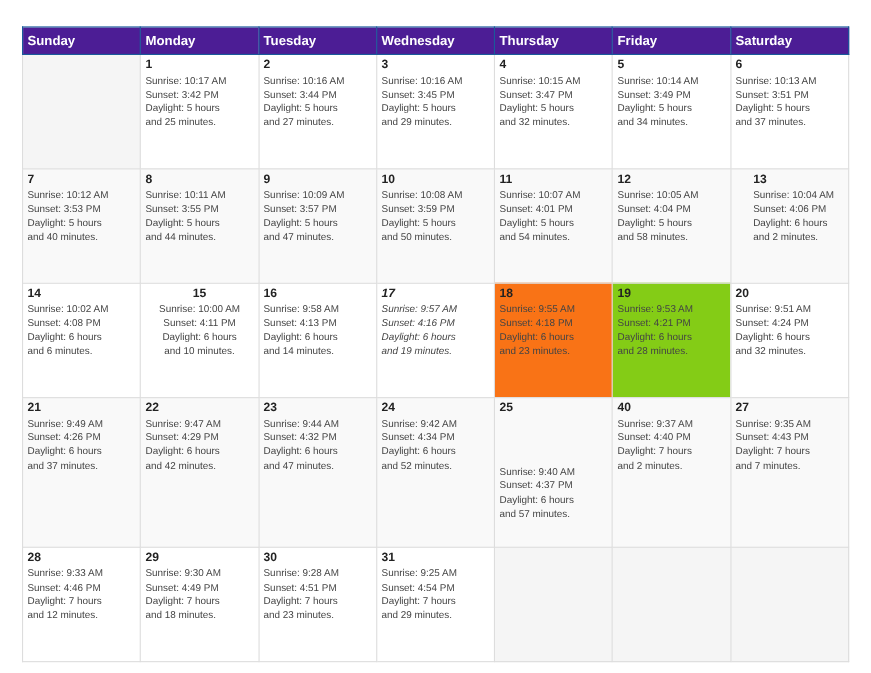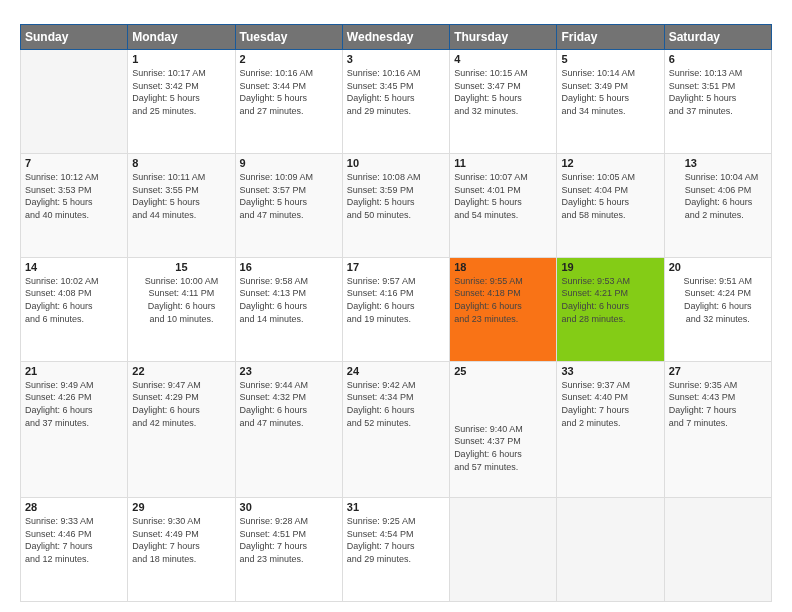--- a/index.html
+++ b/index.html
@@ -61,21 +61,21 @@
       color: #444;
     }
     .calendar {
       flex: 1;
       border: 1px solid #ccc;
       border-collapse: collapse;
       width: 100%;
       table-layout: fixed;
     }
     .calendar th {
-      background: #737373;
+      background: #4c1d95;
       color: #fff;
       font-size: 12px;
       font-weight: bold;
       padding: 5px 4px;
       text-align: left;
       border: 1px solid #1a5a9a;
     }
     .calendar td {
       vertical-align: top;
       border: 1px solid #ddd;
@@ -234,21 +234,21 @@
 Daylight: 6 hours
 and 10 minutes.</div>
           </td>
           <td style="background: rgb(255, 255, 255);">
             <div class="day-num">16</div>
             <div class="day-info" style="white-space: pre-line;">Sunrise: 9:58 AM
 Sunset: 4:13 PM
 Daylight: 6 hours
 and 14 minutes.</div>
           </td>
-          <td style="background: rgb(255, 255, 255);">
+          <td style="background: rgb(255, 255, 255); font-style: italic;">
             <div class="day-num">17</div>
             <div class="day-info" style="white-space: pre-line;">Sunrise: 9:57 AM
 Sunset: 4:16 PM
 Daylight: 6 hours
 and 19 minutes.</div>
           </td>
           <td style="background: #f97316;">
             <div class="day-num">18</div>
             <div class="day-info" style="white-space: pre-line;">Sunrise: 9:55 AM
 Sunset: 4:18 PM
@@ -257,21 +257,21 @@
           </td>
           <td style="background: #84cc16;">
             <div class="day-num">19</div>
             <div class="day-info" style="white-space: pre-line;">Sunrise: 9:53 AM
 Sunset: 4:21 PM
 Daylight: 6 hours
 and 28 minutes.</div>
           </td>
           <td style="background: rgb(255, 255, 255);">
             <div class="day-num">20</div>
-            <div class="day-info" style="white-space: pre-line; text-align: center;">Sunrise: 9:51 AM
+            <div class="day-info" style="white-space: pre-line;">Sunrise: 9:51 AM
 Sunset: 4:24 PM
 Daylight: 6 hours
 and 32 minutes.</div>
           </td>
         </tr>
         <tr>
           <td style="background: rgb(249, 249, 249);">
             <div class="day-num">21</div>
             <div class="day-info" style="white-space: pre-line;">Sunrise: 9:49 AM
 Sunset: 4:26 PM
@@ -300,21 +300,21 @@
 and 52 minutes.</div>
           </td>
           <td style="background: rgb(249, 249, 249);">
             <div class="day-num">25</div>
             <div class="day-info" style="white-space: pre-line; margin-top: 46px;">Sunrise: 9:40 AM
 Sunset: 4:37 PM
 Daylight: 6 hours
 and 57 minutes.</div>
           </td>
           <td style="background: rgb(249, 249, 249);">
-            <div class="day-num">33</div>
+            <div class="day-num">40</div>
             <div class="day-info" style="white-space: pre-line;">Sunrise: 9:37 AM
 Sunset: 4:40 PM
 Daylight: 7 hours
 and 2 minutes.</div>
           </td>
           <td style="background: rgb(249, 249, 249);">
             <div class="day-num">27</div>
             <div class="day-info" style="white-space: pre-line;">Sunrise: 9:35 AM
 Sunset: 4:43 PM
 Daylight: 7 hours

